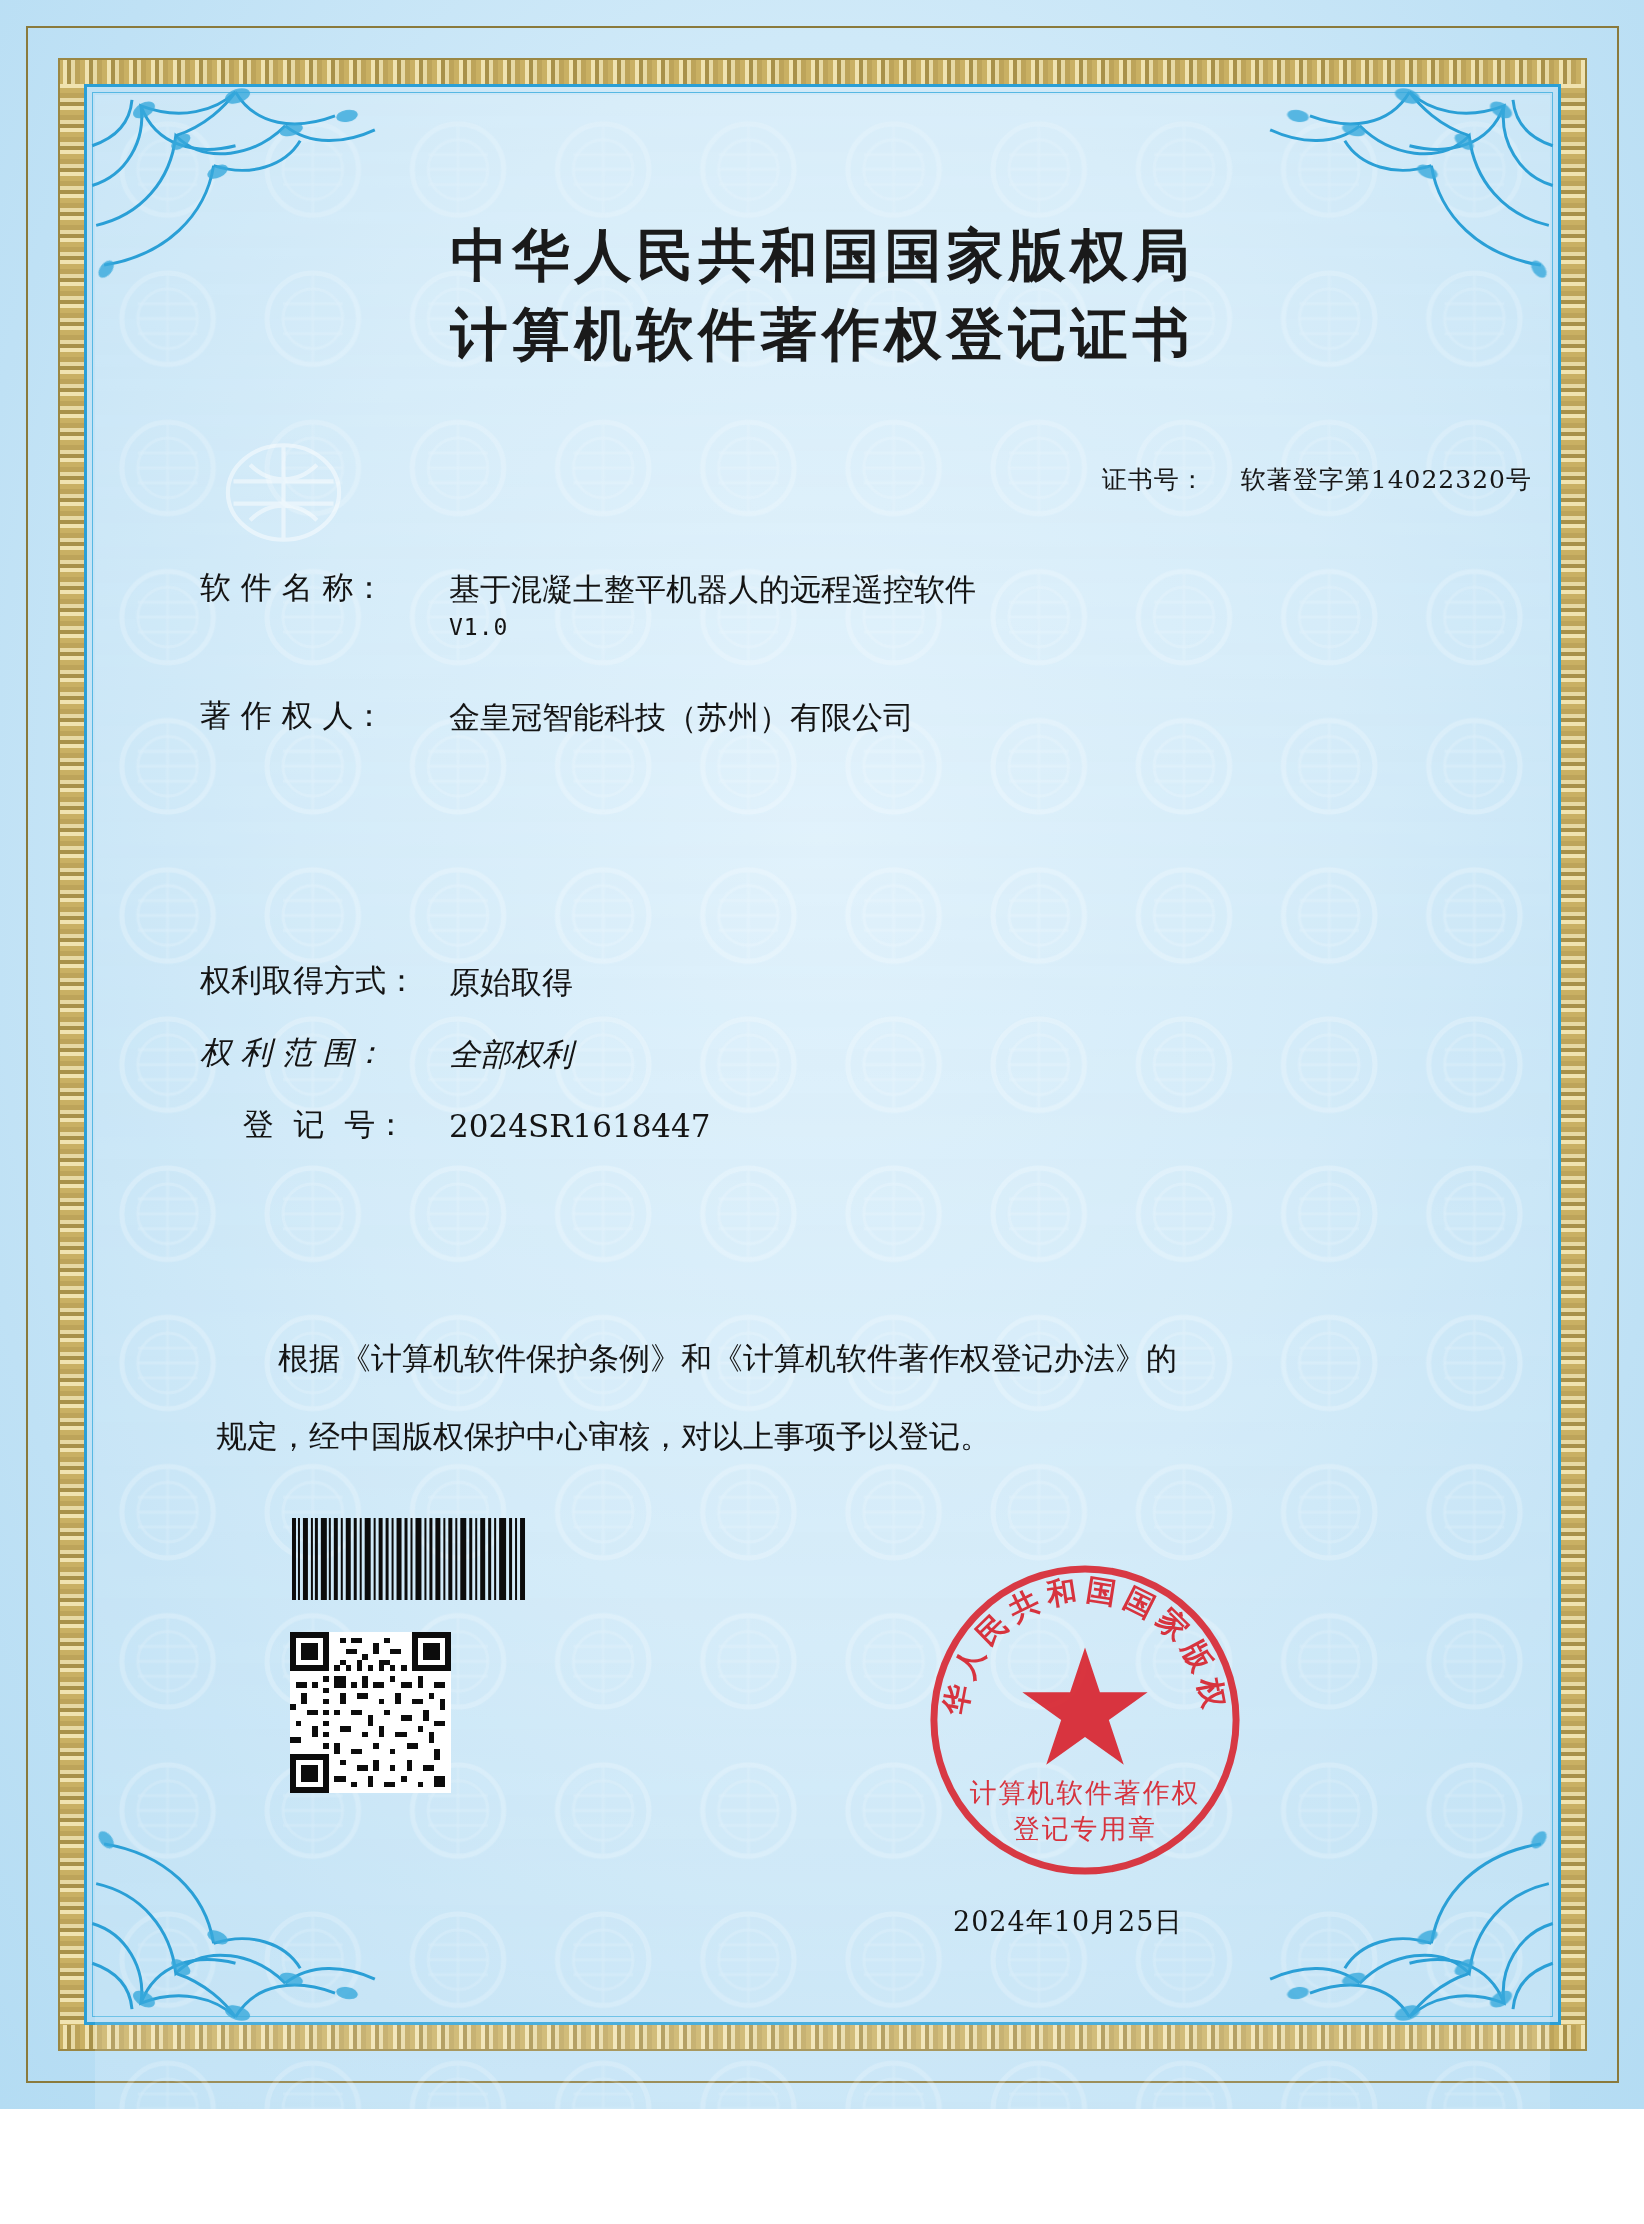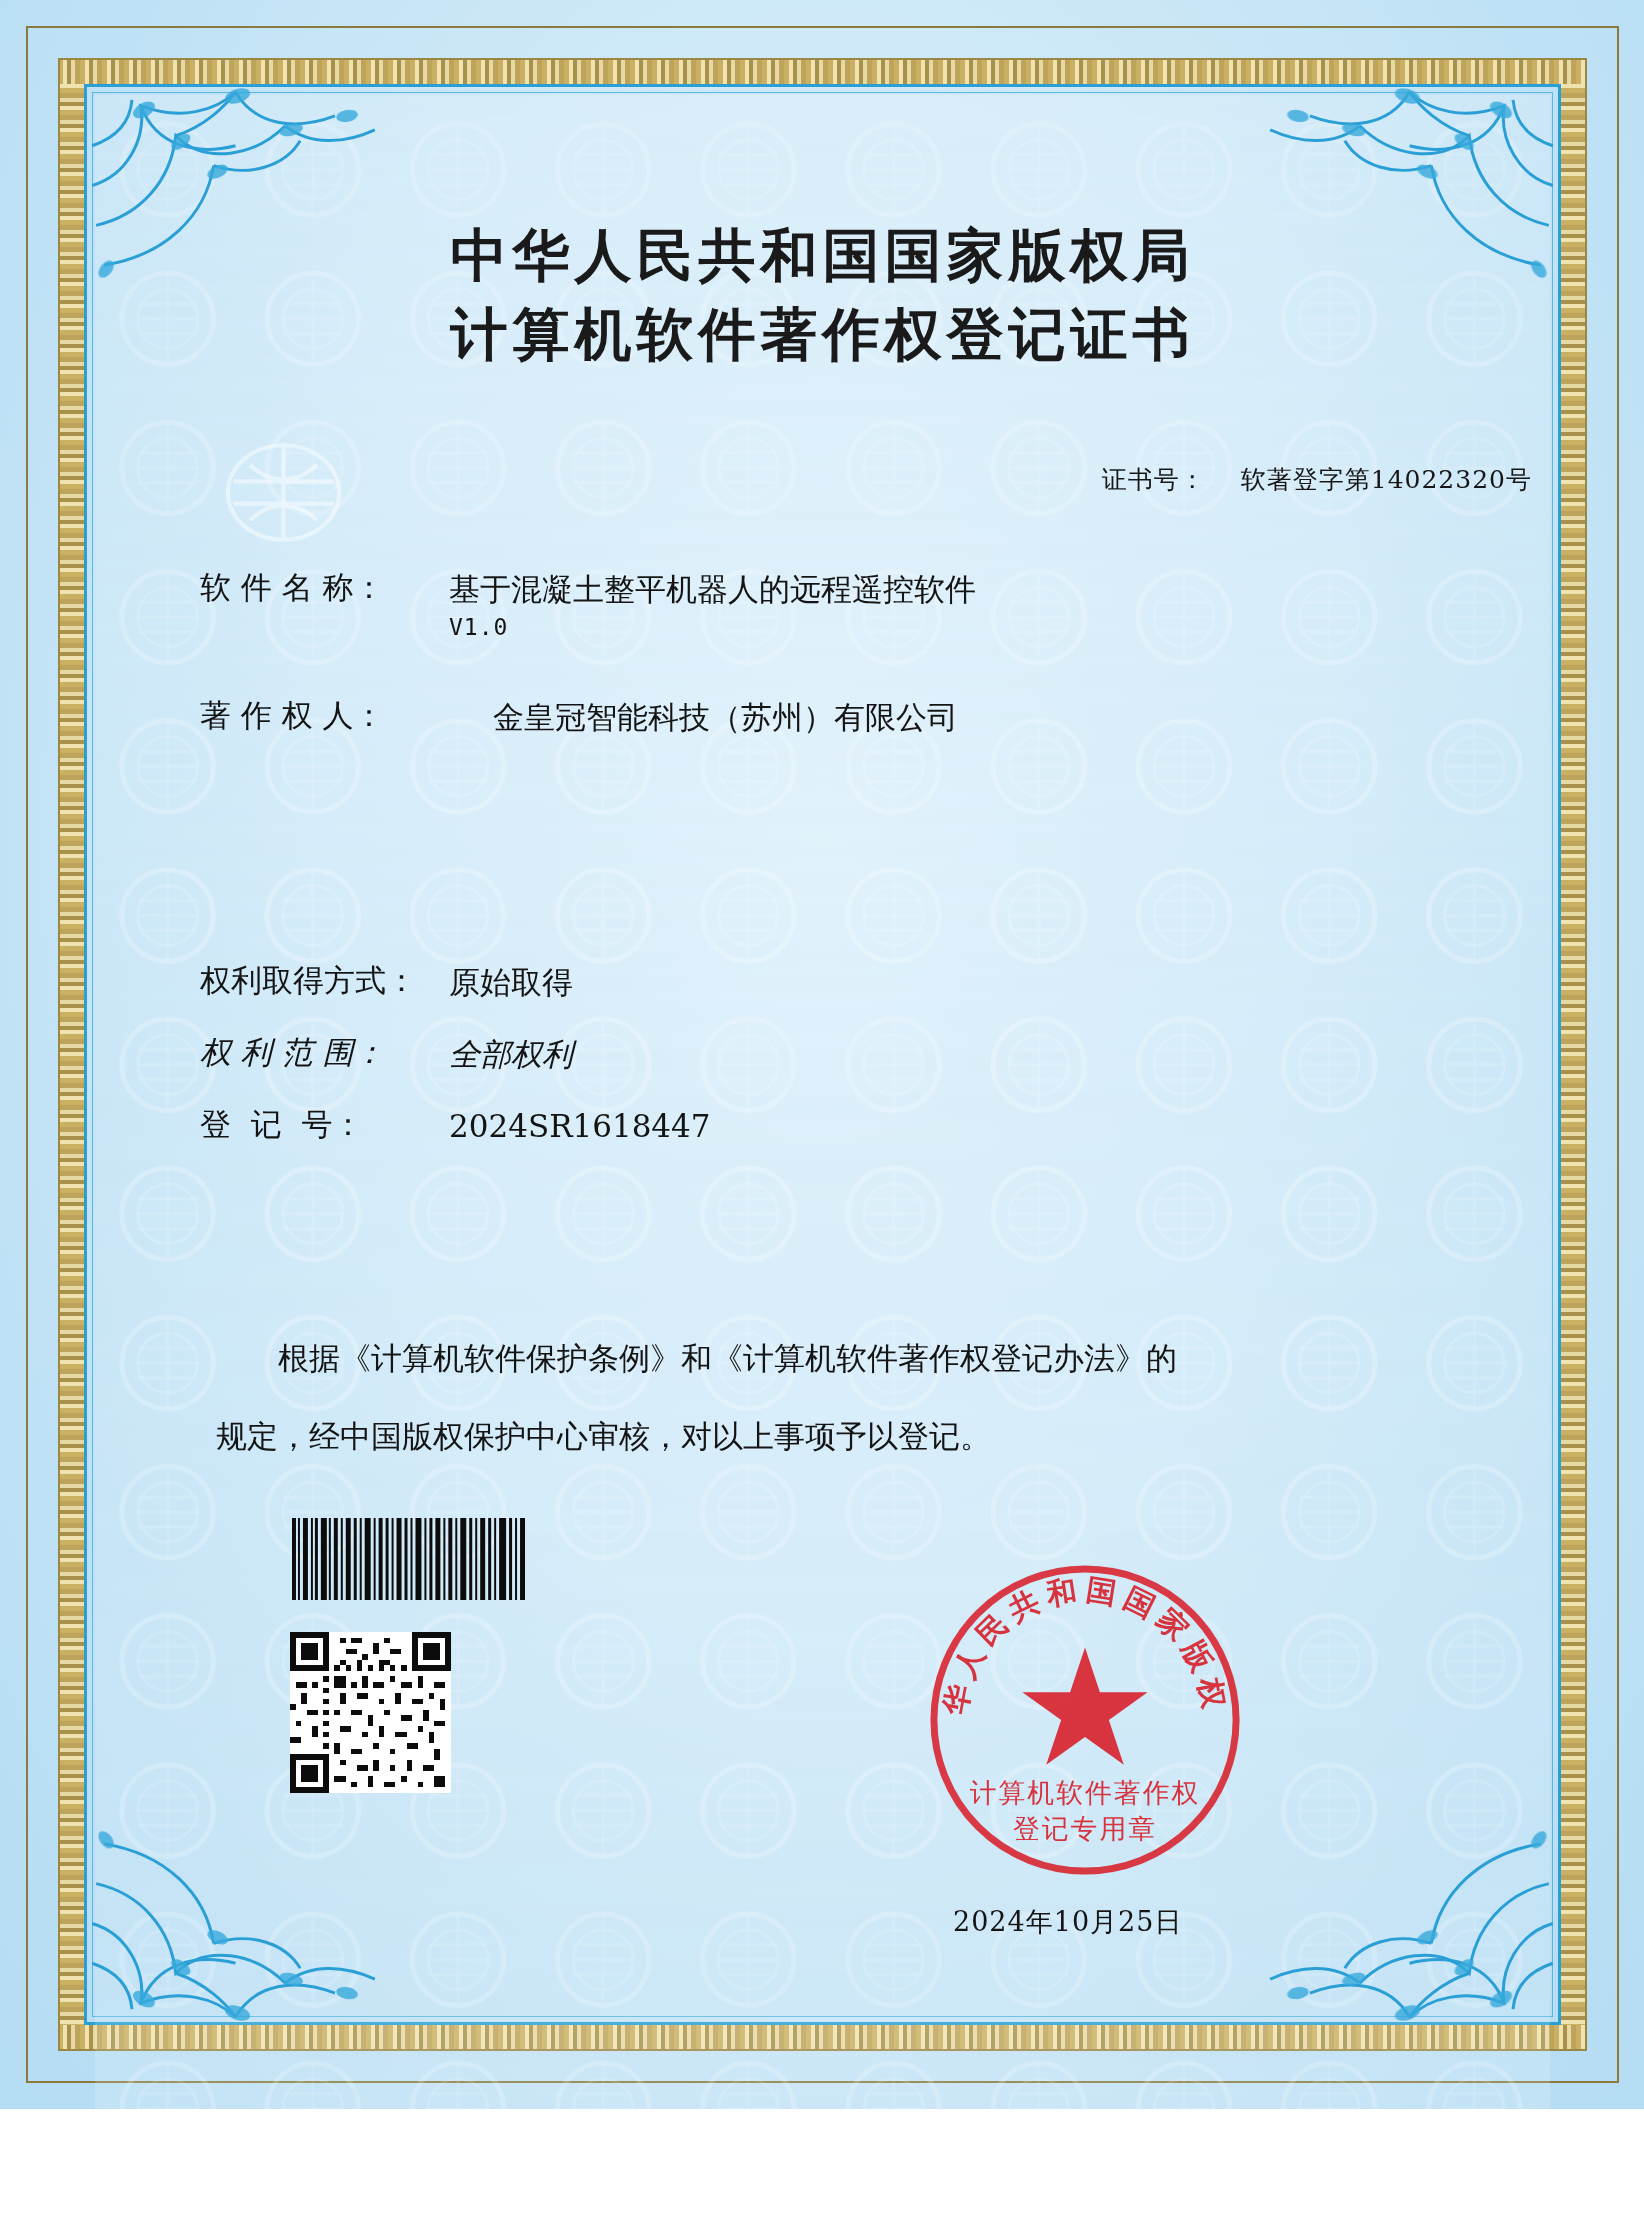--- a/index.html
+++ b/index.html
@@ -378,38 +378,38 @@
     <div class="fields">
 
       <div class="field-row">
         <div class="field-label">软 件 名 称：</div>
         <div class="field-value">
           <div>基于混凝土整平机器人的远程遥控软件</div>
           <div class="mono">V1.0</div>
         </div>
       </div>
 
-      <div class="field-row" style="margin-top:51px;gap:44px;">
+      <div class="field-row" style="margin-top:51px;">
         <div class="field-label">著 作 权 人：</div>
         <div class="field-value">金皇冠智能科技（苏州）有限公司</div>
       </div>
 
       <div class="gap-1"></div>
 
       <div class="field-row">
         <div class="field-label">权利取得方式：</div>
         <div class="field-value">原始取得</div>
       </div>
 
       <div class="field-row" style="margin-top:28px;font-style:italic;">
         <div class="field-label">权 利 范 围：</div>
         <div class="field-value">全部权利</div>
       </div>
 
-      <div class="field-row" style="margin-top:28px;">
+      <div class="field-row" style="margin-top:28px;text-align:center;">
         <div class="field-label">登  记  号：</div>
         <div class="field-value mono">2024SR1618447</div>
       </div>
 
     </div>
 
     <div class="statement">
       <p class="indent">根据《计算机软件保护条例》和《计算机软件著作权登记办法》的</p>
       <p>规定，经中国版权保护中心审核，对以上事项予以登记。</p>
     </div>

